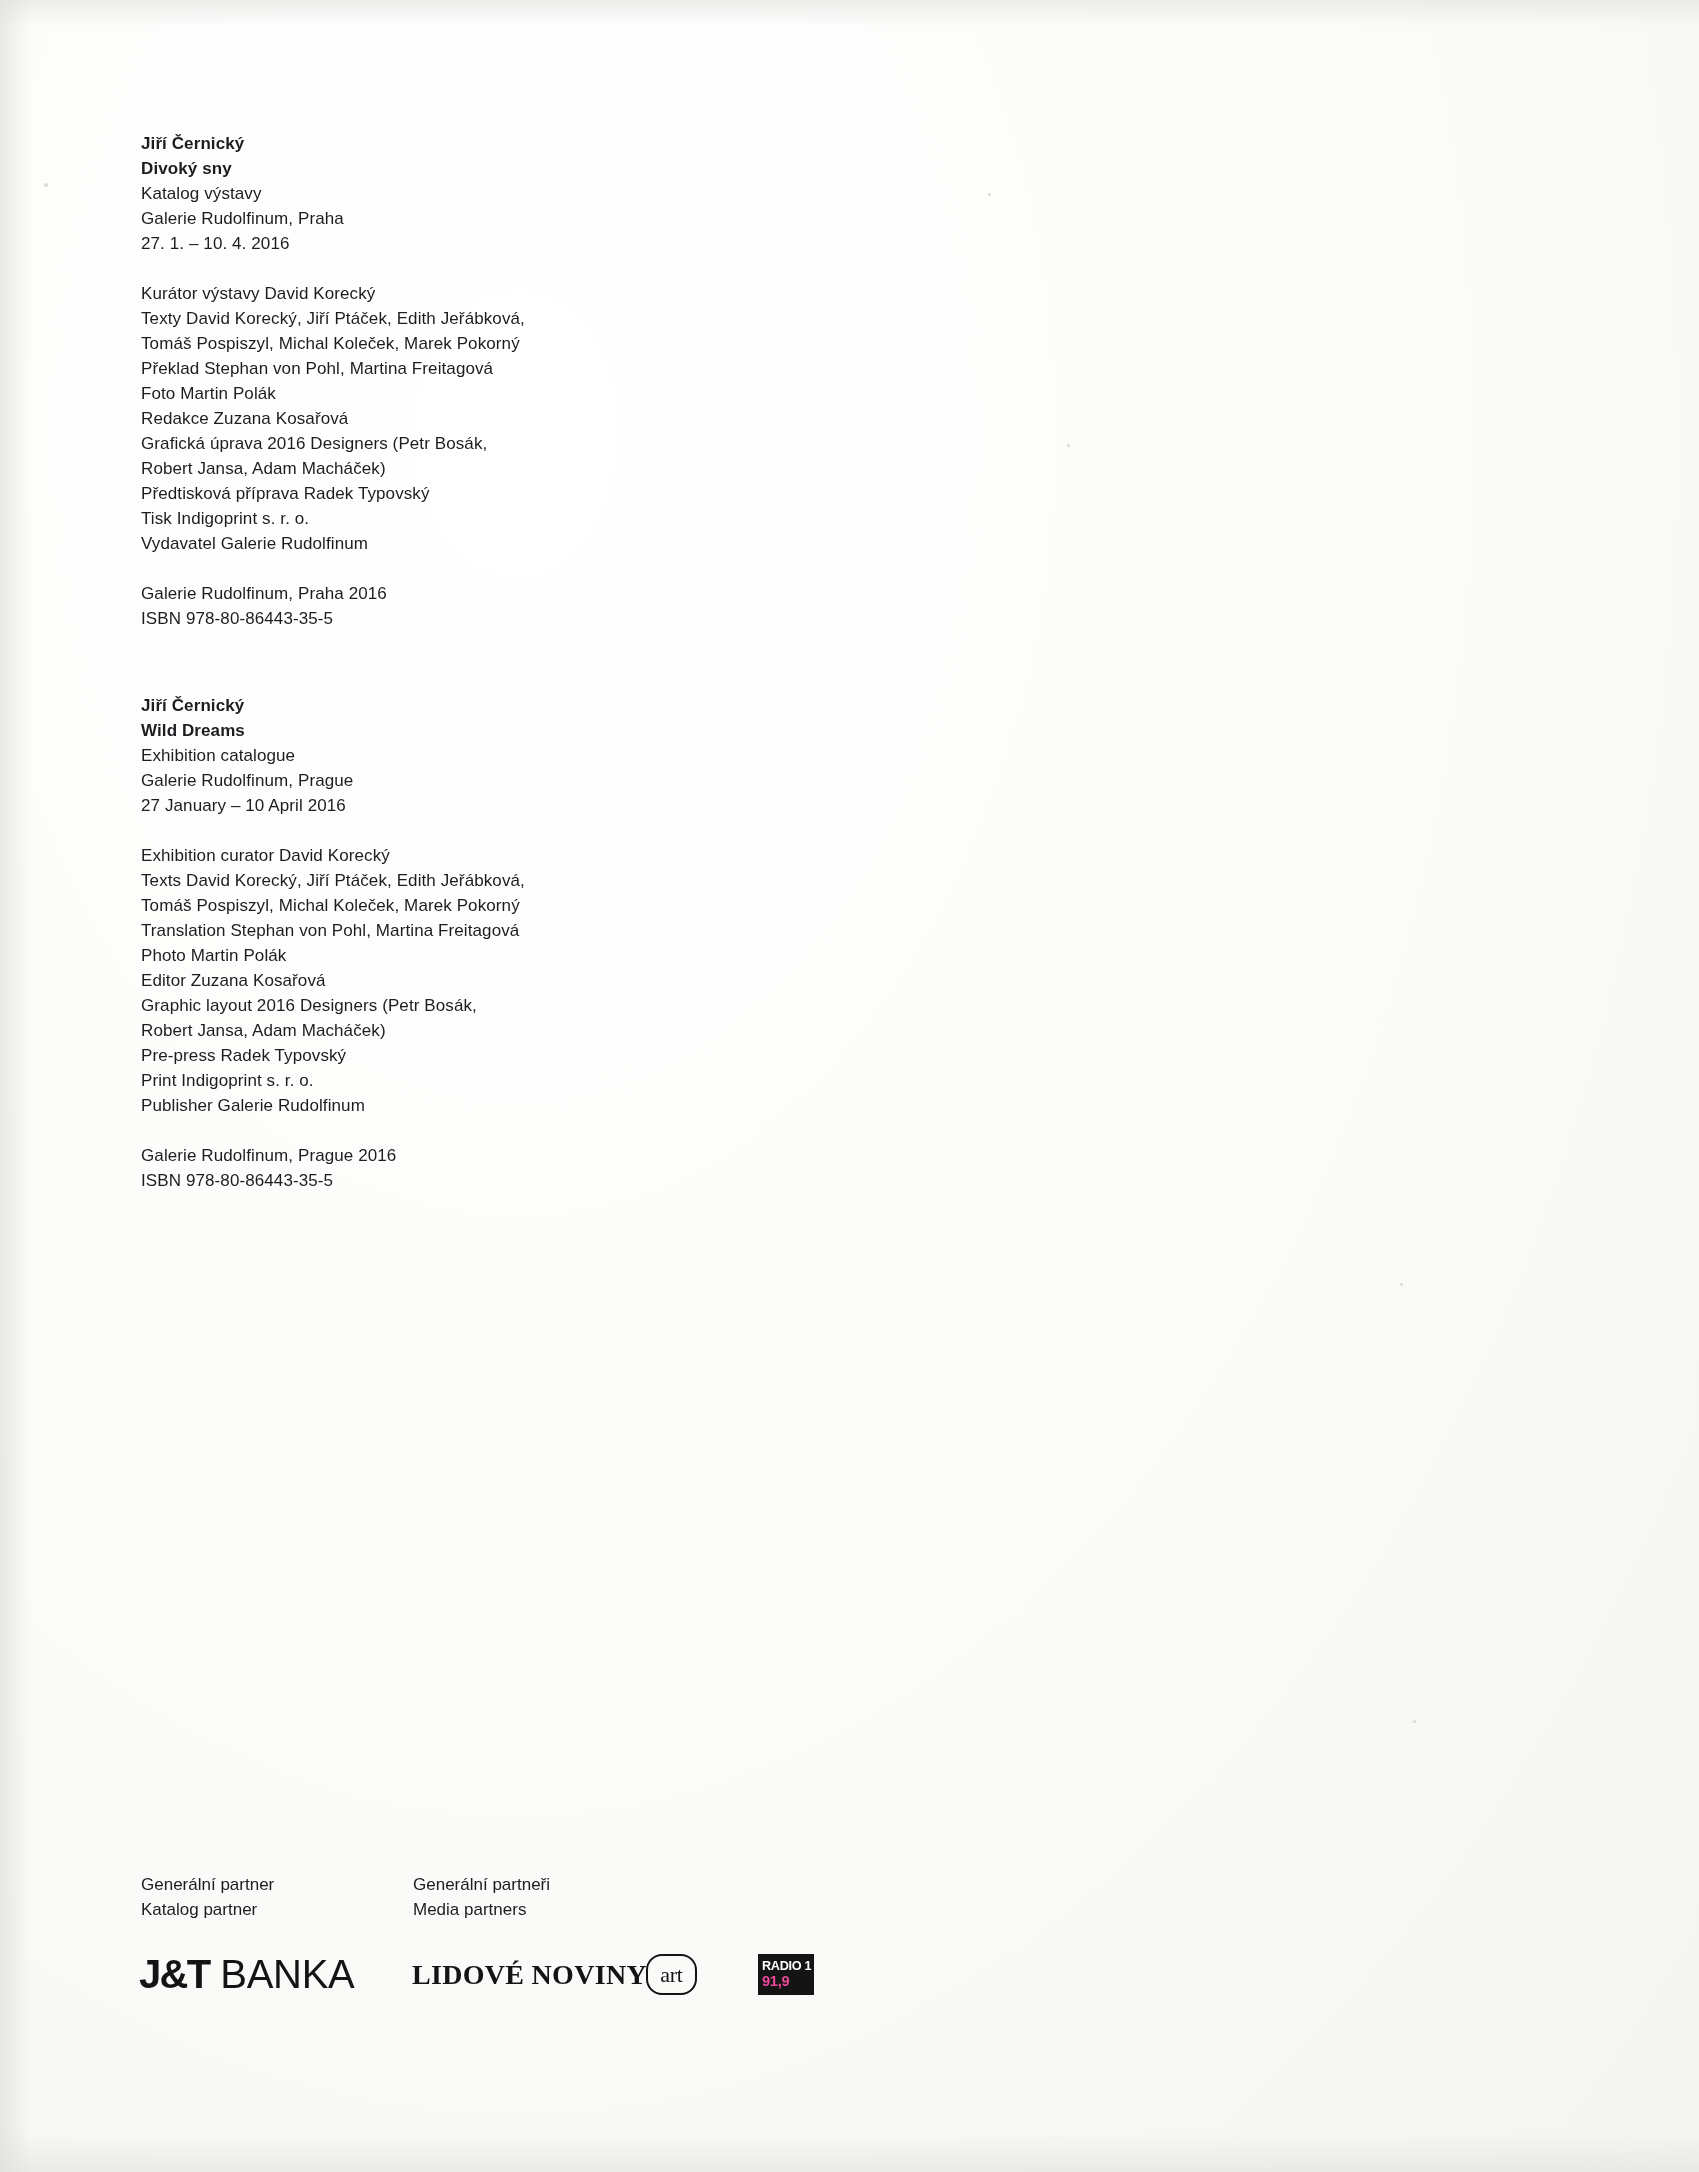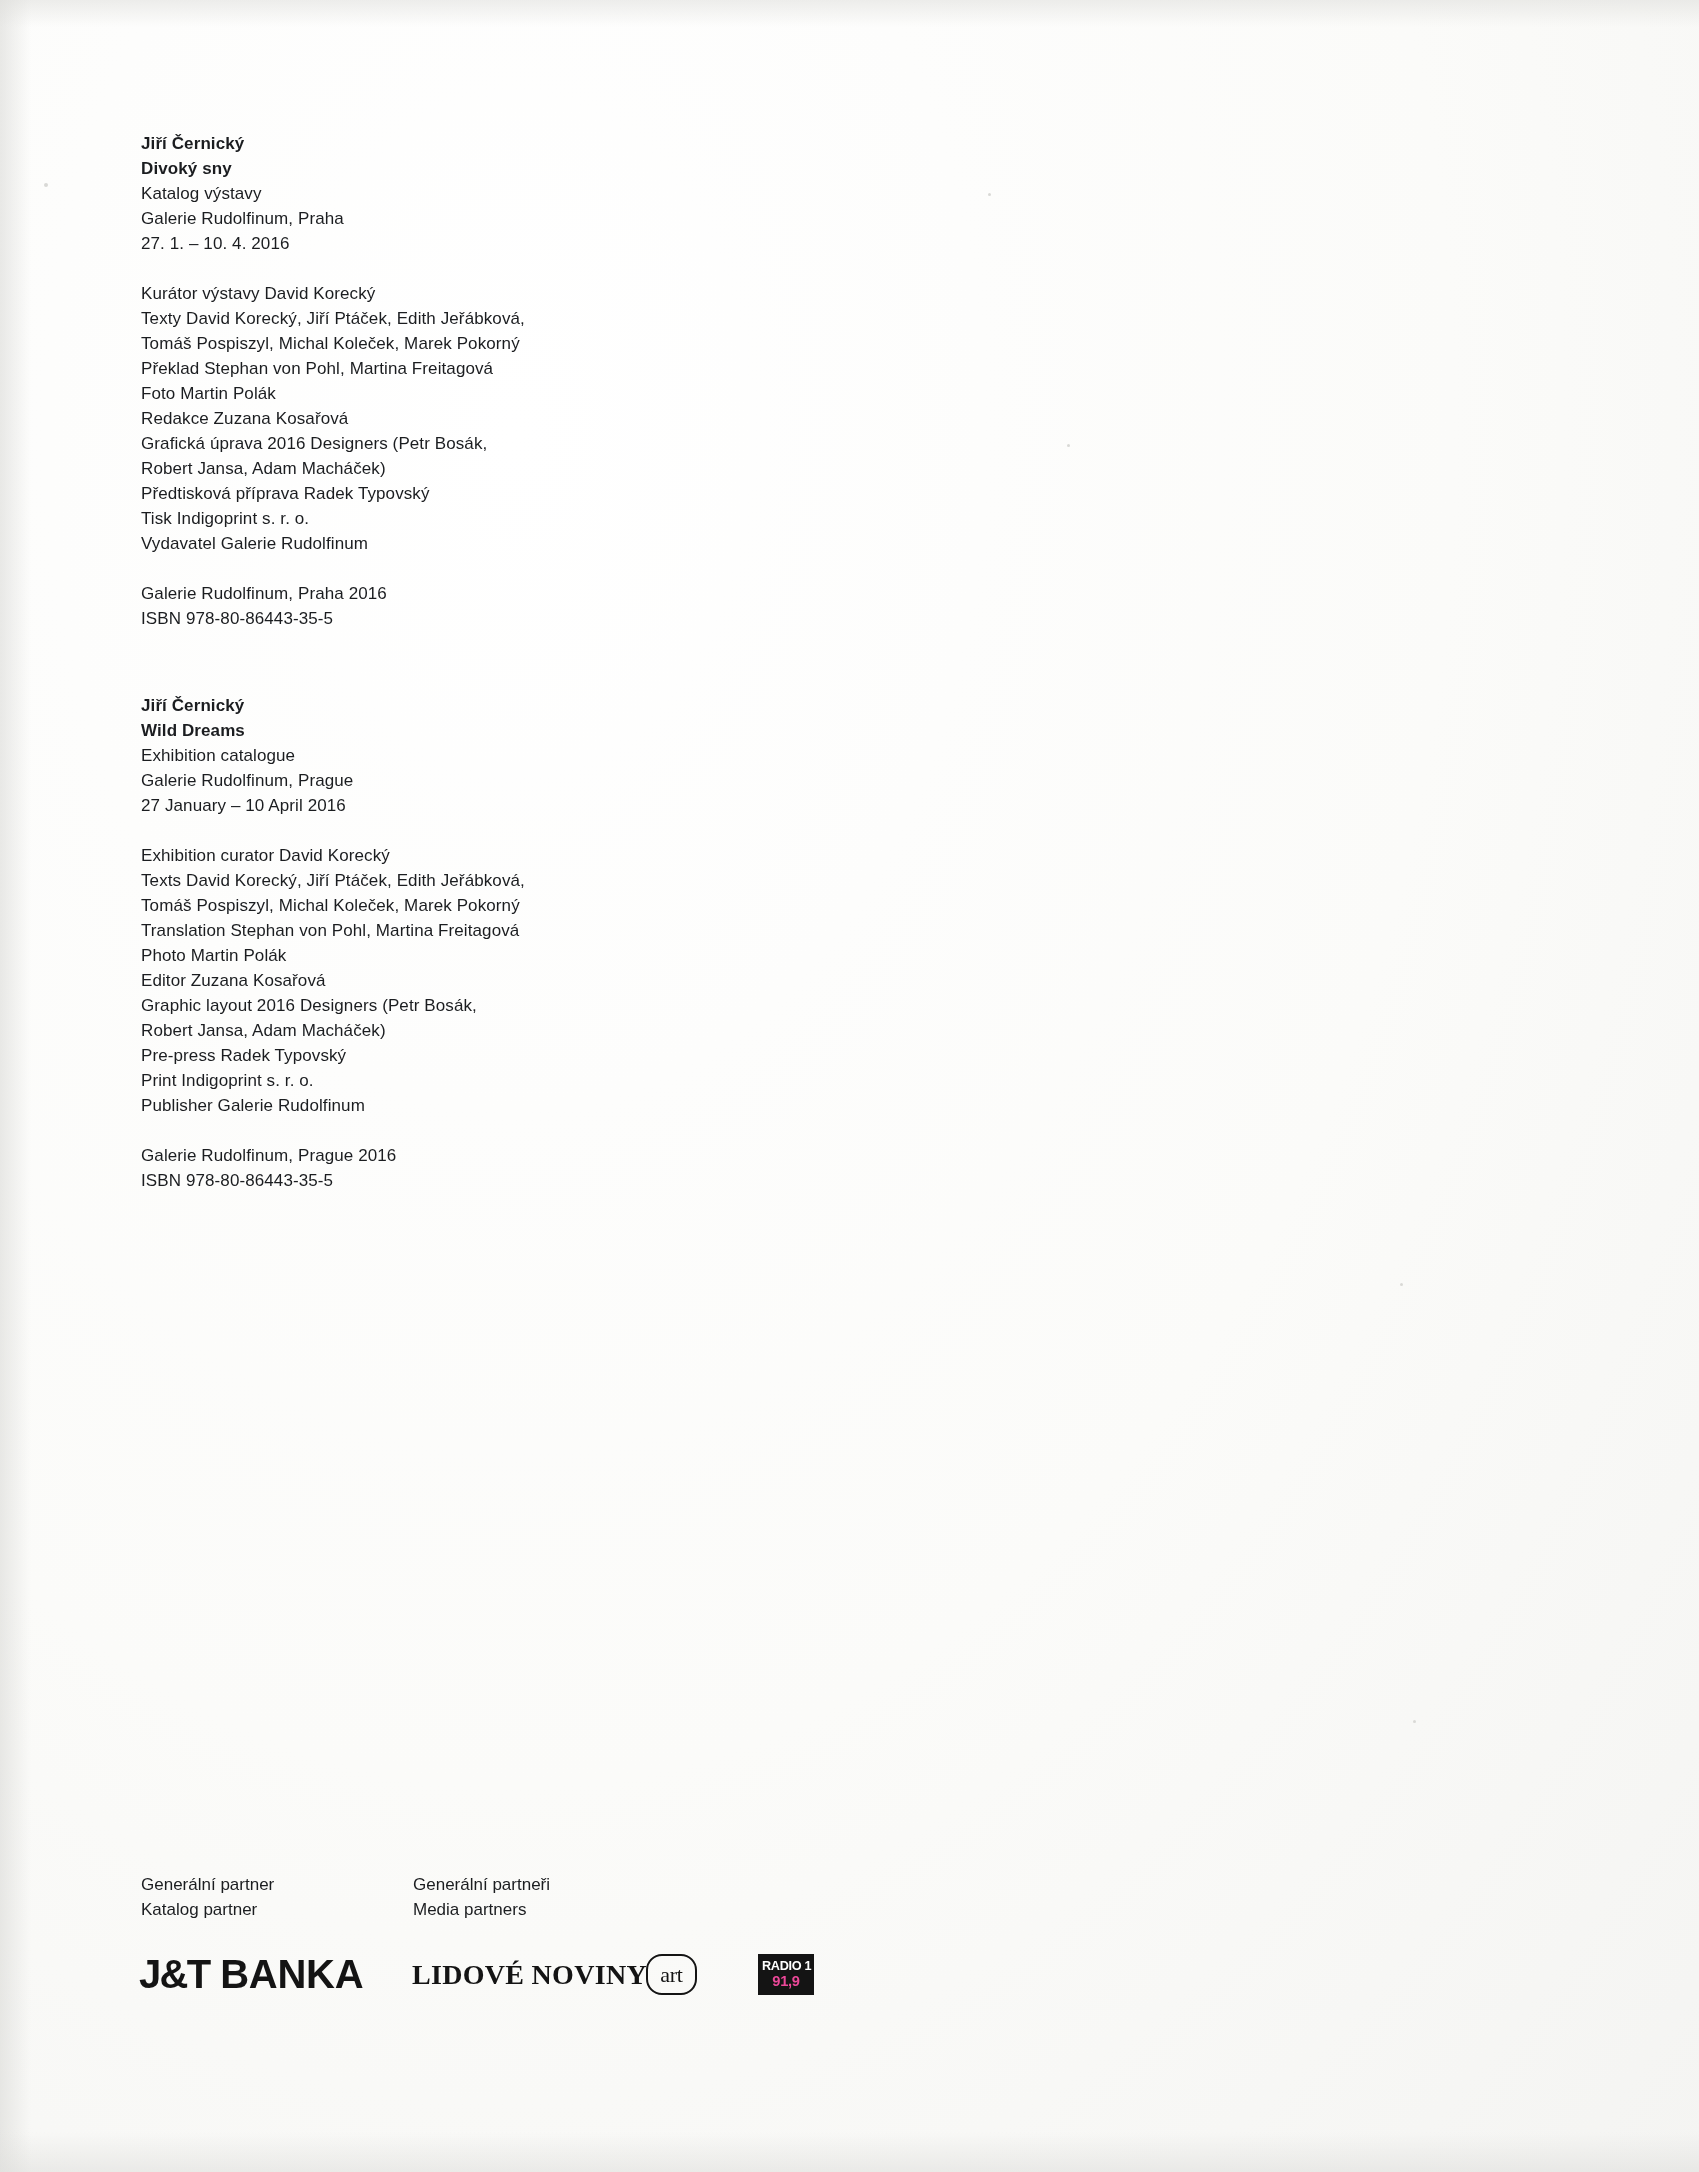--- a/index.html
+++ b/index.html
@@ -118,21 +118,21 @@
     line-height: 47px;
     color: #141414;
     letter-spacing: -0.7px;
     white-space: pre;
   }
   .logo-jt .jt {
     font-weight: bold;
     letter-spacing: -1.7px;
   }
   .logo-jt .banka {
-    font-weight: 700;
+    font-weight: 400;
     letter-spacing: -0.3px;
     margin-top: 33px;
   }
 
   
   .logo-ln {
     left: 273px;
     top: 9.3px;
     font-family: "Liberation Serif", serif;
     font-size: 28px;
@@ -170,21 +170,20 @@
     left: 619px;
     top: 4px;
     width: 56px;
     height: 41px;
     background: #141414;
     display: flex;
     flex-direction: column;
     justify-content: center;
     padding: 0 4px;
     box-sizing: border-box;
-    text-align: center;
   }
   .logo-radio .r1 {
     color: #ffffff;
     font-size: 12.7px;
     line-height: 12.7px;
     font-weight: bold;
     letter-spacing: -0.3px;
     white-space: pre;
   }
   .logo-radio .r2 {

